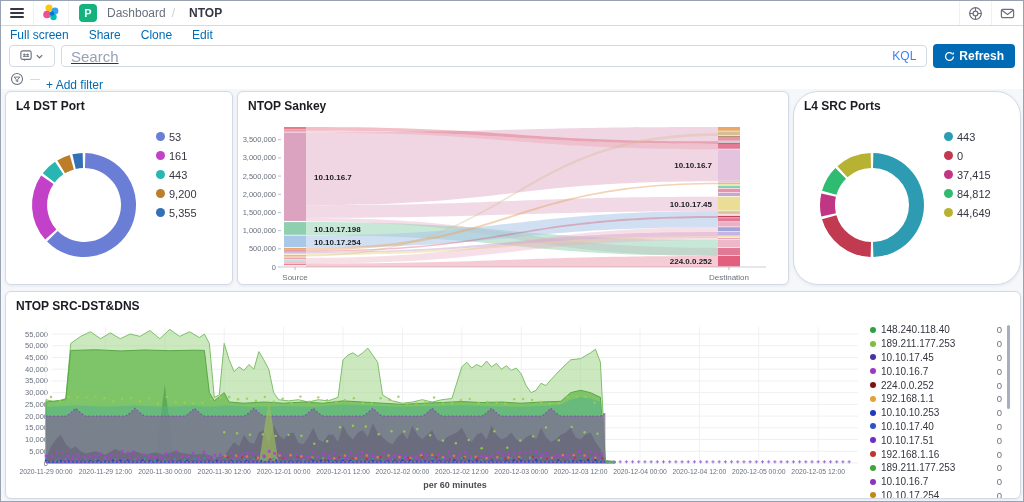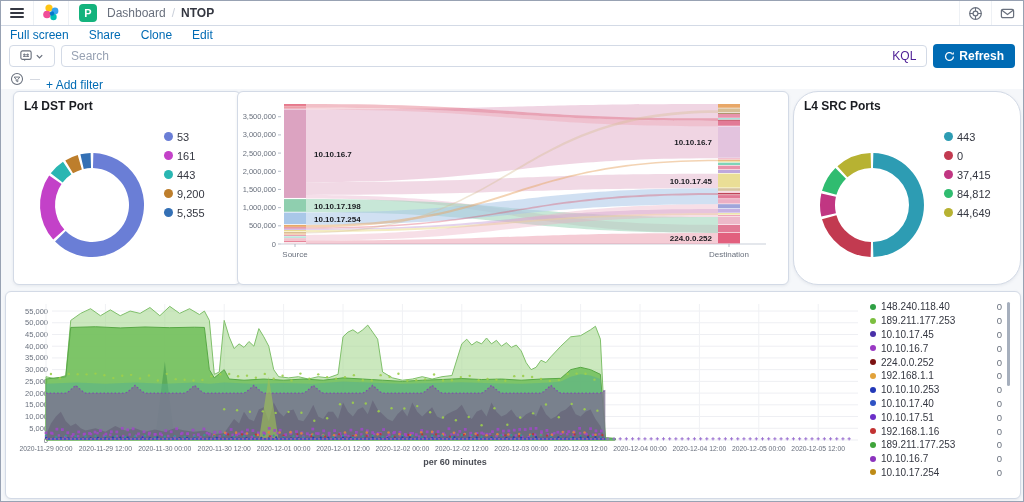--- a/index.html
+++ b/index.html
@@ -7,52 +7,52 @@
   .app { width:1024px; height:502px; position:relative; overflow:hidden; background:#fff; border:1px solid #98A2B3; }
 
   
   .topnav { height:25px; display:flex; align-items:center; border-bottom:1px solid #D3DAE6; background:#fff; }
   .nav-btn { width:32px; height:24px; display:flex; align-items:center; justify-content:center; cursor:pointer; }
   .hamburger { width:14px; }
   .hamburger div { height:2px; background:#343741; margin:2px 0; border-radius:1px; }
   .logo-btn { border-right:1px solid #EEF1F5; border-left:1px solid #EEF1F5; width:36px; }
   .avatar { width:18px; height:18px; border-radius:4px; background:#14B37D; color:#fff; font-size:11px; font-weight:bold; display:flex; align-items:center; justify-content:center; margin:0 10px; cursor:pointer; }
   .crumbs { font-size:12px; color:#69707D; display:flex; gap:6px; align-items:flex-start; }
-  .crumb-page { color:#343741; font-weight:600; }
+  .crumb-page { color:#343741; font-weight:600;margin-left:8px; }
   .crumb-sep { color:#C9CFD9; }
   .nav-right { margin-left:auto; display:flex; height:100%; }
   .nav-right .nav-btn { border-left:1px solid #EEF1F5; }
 
   
   .dashmenu { height:17px; display:flex; align-items:center; gap:20px; padding-left:9px; }
   .dashmenu span { font-size:12px; color:#006BB4; cursor:pointer; }
 
   
   .querybar { height:24px; margin-top:1px; display:flex; align-items:center; padding:0 8px; gap:6px; }
   .saved-btn { height:22px; width:46px; border:1px solid #D3DAE6; border-radius:4px; display:flex; align-items:center; justify-content:center; gap:3px; cursor:pointer; background:#fff; color:#69707D; }
   .searchbox { flex:1; height:22px; border:1px solid #D3DAE6; border-radius:4px; display:flex; align-items:center; background:#fff; }
-  .searchbox input { flex:1; border:none; outline:none; font-size:12px; padding:0 9px; color:#343741; font-family:inherit; }
+  .searchbox input { flex:1; border:none; outline:none; font-size:15px; padding:0 9px; color:#343741; font-family:inherit;text-decoration:underline; }
   .searchbox input::placeholder { color:#98A2B3; }
-  .kql { font-size:12px; color:#4c1d95; padding:0 10px; cursor:pointer; }
+  .kql { font-size:12px; color:#3b82f6; padding:0 10px; cursor:pointer; }
   .dategroup { width:252px; height:22px; border:1px solid #D3DAE6; border-radius:4px; display:flex; align-items:center; background:#fff; overflow:hidden; }
   .calbtn { width:38px; height:100%; background:#E6F1FA; display:flex; align-items:center; justify-content:center; gap:3px; cursor:pointer; }
   .dateval { font-size:12px; color:#343741; padding:0 10px; flex:1; cursor:pointer; }
   .showdates { font-size:12px; color:#006BB4; padding-right:10px; cursor:pointer; white-space:nowrap; }
   .refreshbtn { height:24px; background:#006BB4; border-radius:4px; color:#fff; font-size:12px; font-weight:600; display:flex; align-items:center; gap:4px; padding:0 11px; cursor:pointer; }
 
   
   .filterbar { height:22px; display:flex; align-items:center; gap:6px; padding:0 9px; border-bottom:1px solid #D3DAE6; }
   .filter-dash { color:#C9CFD9; font-size:10px; }
   .addfilter { font-size:12px; color:#006BB4; cursor:pointer;margin-top:13px; }
 
   
   .content { position:absolute; top:88px; left:0; right:0; bottom:0; background:#F5F7FA; }
   .panel { position:absolute; background:#fff; border:1px solid #D3DAE6; border-radius:6px; box-shadow:0 1px 3px rgba(152,162,179,.18); overflow:hidden; }
   .ptitle { font-size:12px; font-weight:700; color:#1A1C21; padding:7px 10px 2px; }
-  #p-dst  { left:12px;  top:2px;   width:228px; height:194px; }
+  #p-dst  { left:4px;  top:2px;   width:228px; height:194px; }
   #p-snk  { left:236px; top:2px;  width:552px; height:194px; }
   #p-src  { left:792px; top:2px;  width:228px; height:194px;border-radius:25px; }
   #p-ts   { left:4px;  top:202px; width:1016px; height:208px; }
 
   .donut-wrap { display:flex; }
   .dlegend { padding-top:12px; }
   .dlegend .lrow { display:flex; align-items:center; gap:4px; height:19px; cursor:pointer; }
   .dlegend .dot { width:9px; height:9px; border-radius:50%; flex:0 0 auto; }
   .dlegend .ltxt { font-size:11px; color:#343741; }
 
@@ -182,20 +182,21 @@
             </div>
             <div class="lrow">
               <span class="dot" style="background: rgb(52, 112, 181);"></span>
               <span class="ltxt">5,355</span>
             </div>
           </div>
       </div>
     </div>
 
     <div class="panel" id="p-snk">
+      <div class="ptitle">NTOP Sankey</div>
       <svg id="sankeySvg" width="536" height="172">
           <text x="38" y="154.5" text-anchor="end" font-size="7.5" fill="#69707D">0</text>
           <line x1="40" x2="43" y1="152" y2="152" stroke="#98A2B3" stroke-width="0.7"></line>
           <text x="38" y="136.3181818181818" text-anchor="end" font-size="7.5" fill="#69707D">500,000</text>
           <line x1="40" x2="43" y1="133.8181818181818" y2="133.8181818181818" stroke="#98A2B3" stroke-width="0.7"></line>
           <text x="38" y="118.13636363636364" text-anchor="end" font-size="7.5" fill="#69707D">1,000,000</text>
           <line x1="40" x2="43" y1="115.63636363636364" y2="115.63636363636364" stroke="#98A2B3" stroke-width="0.7"></line>
           <text x="38" y="99.95454545454545" text-anchor="end" font-size="7.5" fill="#69707D">1,500,000</text>
           <line x1="40" x2="43" y1="97.45454545454545" y2="97.45454545454545" stroke="#98A2B3" stroke-width="0.7"></line>
           <text x="38" y="81.77272727272728" text-anchor="end" font-size="7.5" fill="#69707D">2,000,000</text>
@@ -307,20 +308,21 @@
             </div>
             <div class="lrow">
               <span class="dot" style="background: rgb(183, 178, 50);"></span>
               <span class="ltxt">44,649</span>
             </div>
           </div>
       </div>
     </div>
 
     <div class="panel" id="p-ts">
+      <div class="ptitle">NTOP SRC-DST&amp;DNS</div>
       <div class="ts-wrap">
         <svg id="tsSvg" width="858" height="182">
             <line x1="40" x2="846" y1="148" y2="148" stroke="#EEEFF3" stroke-width="1"></line>
             <text x="36" y="150.5" text-anchor="end" font-size="7.5" fill="#69707D">0</text>
             <line x1="40" x2="846" y1="136.27586206896552" y2="136.27586206896552" stroke="#EEEFF3" stroke-width="1"></line>
             <text x="36" y="138.77586206896552" text-anchor="end" font-size="7.5" fill="#69707D">5,000</text>
             <line x1="40" x2="846" y1="124.55172413793103" y2="124.55172413793103" stroke="#EEEFF3" stroke-width="1"></line>
             <text x="36" y="127.05172413793103" text-anchor="end" font-size="7.5" fill="#69707D">10,000</text>
             <line x1="40" x2="846" y1="112.82758620689654" y2="112.82758620689654" stroke="#EEEFF3" stroke-width="1"></line>
             <text x="36" y="115.32758620689654" text-anchor="end" font-size="7.5" fill="#69707D">15,000</text>

